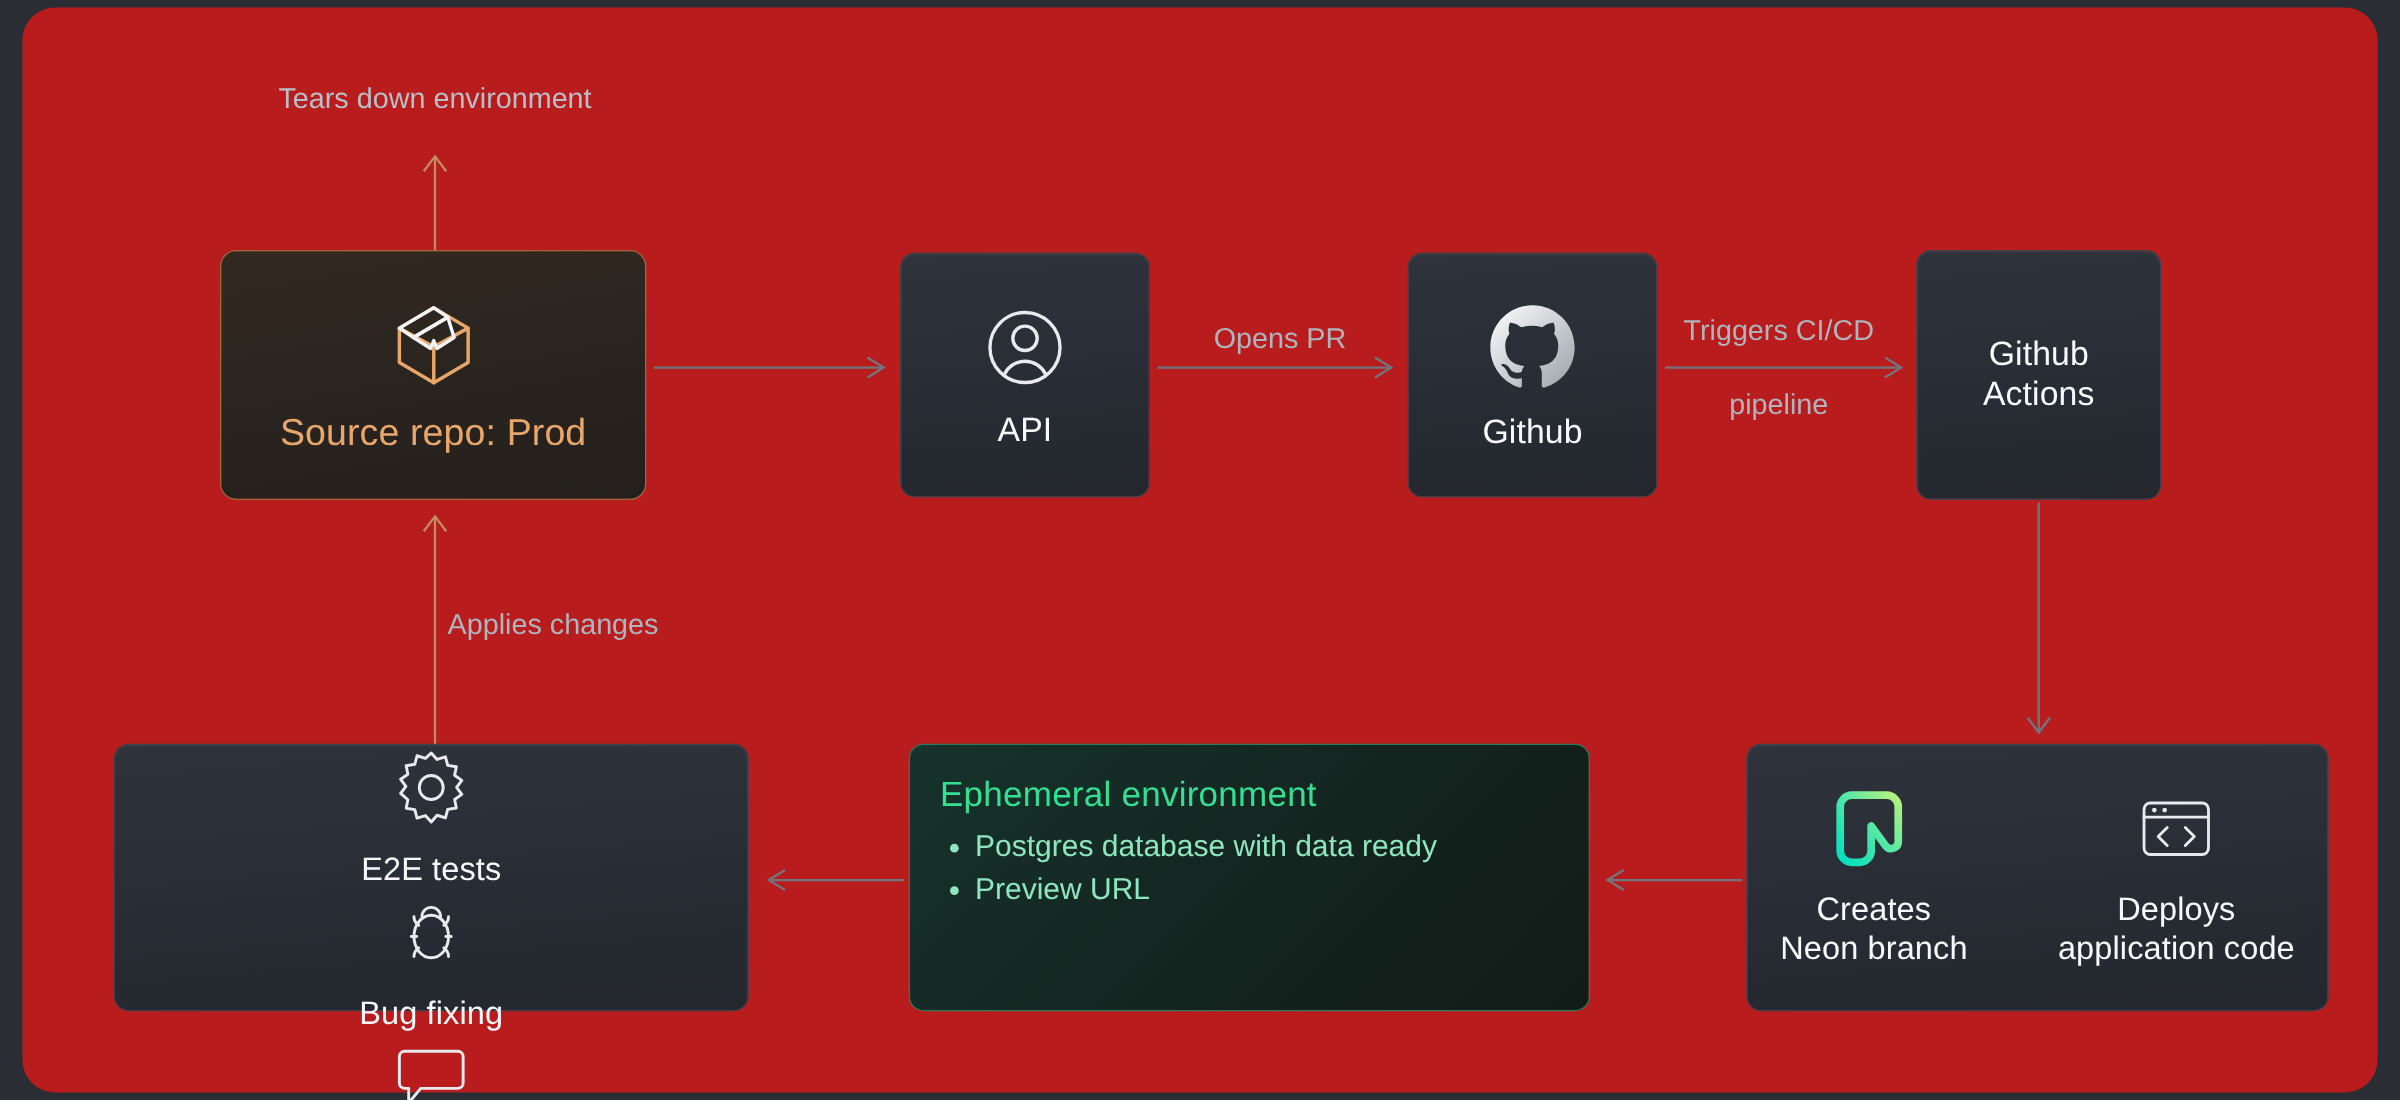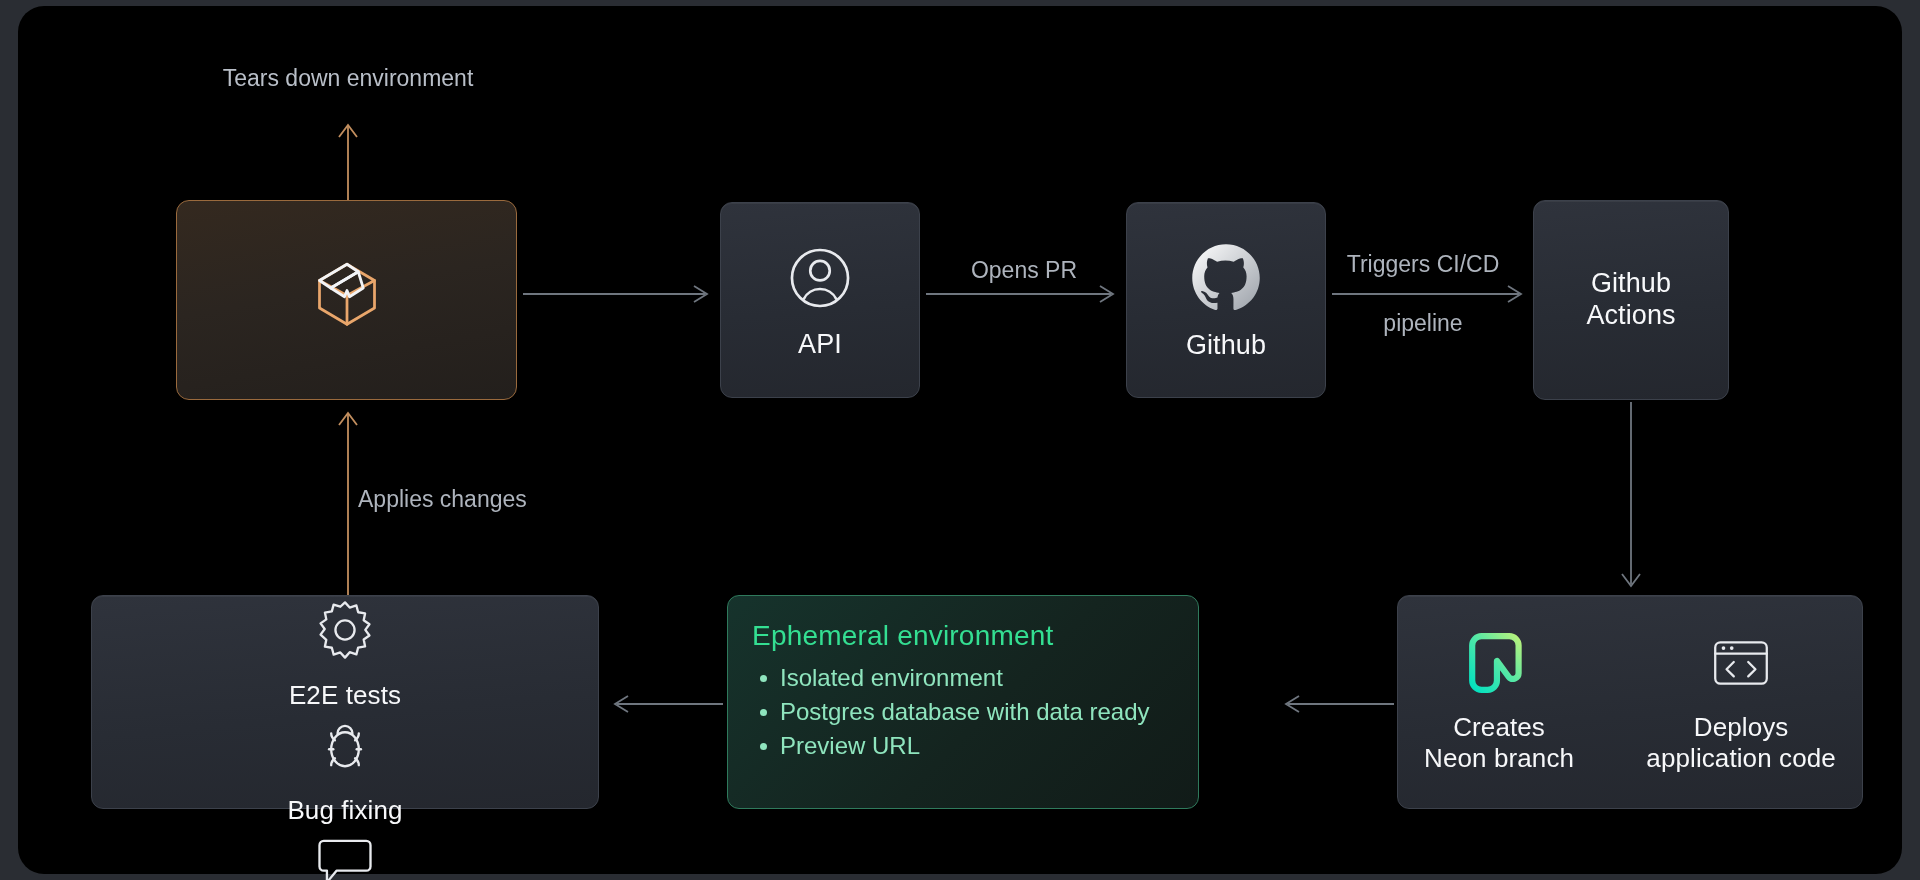--- a/index.html
+++ b/index.html
@@ -6,21 +6,21 @@
   html, body {
     width: 1920px; height: 880px;
     background: #2a2d33;
     font-family: "Liberation Sans", sans-serif;
     overflow: hidden;
   }
   #canvas {
     position: absolute;
     left: 18px; top: 6px;
     width: 1884px; height: 868px;
-    background: #000000;
+    background: #b91c1c;
     border-radius: 26px;
   }
 
   
   .node {
     position: absolute;
     border-radius: 12px;
     display: flex;
     flex-direction: column;
     align-items: center;
@@ -63,21 +63,21 @@
   #neon-node {
     left: 1379px; top: 589px; width: 466px; height: 214px;
     flex-direction: row; justify-content: space-around; align-items: center; gap: 20px;
   }
   .sub-item { display: flex; flex-direction: column; align-items: center; gap: 16px; }
   .sub-item .node-label { font-size: 26px; }
 
   
   #ephemeral-node {
     position: absolute;
-    left: 709px; top: 589px; width: 472px; height: 214px;
+    left: 709px; top: 589px; width: 545px; height: 214px;
     border-radius: 12px;
     background: linear-gradient(135deg, #16332c 0%, #14241f 55%, #111b18 100%);
     border: 1px solid #2f7a5c;
     padding: 24px 0 0 24px;
   }
   #ephemeral-title {
     color: #34df92; font-size: 28px; margin-bottom: 9px; letter-spacing: .2px;
   }
   #ephemeral-list { list-style: none; }
   #ephemeral-list li {
@@ -176,20 +176,21 @@
       <svg width="80" height="80" viewBox="0 0 64 64" fill="none" stroke-width="2.2" stroke-linejoin="round" stroke-linecap="round">
 
         <path d="M10 22 L10 44 L32 57 L54 44 L54 22" stroke="#e9a66b"></path>
         <path d="M32 34 L32 57" stroke="#e9a66b"></path>
 
         <path d="M32 34 L10 22 L32 9 L54 22 Z" stroke="#e9a66b"></path>
         <path d="M32 9 L10 22 L19 28 L41 15 Z" stroke="#f2f4f7"></path>
         <path d="M41 15 L19 28 L30 35 L32 30 L34 35 L45 28 Z" stroke="#f2f4f7"></path>
       </svg>
     </div>
+    <div class="node-label">Source repo: Prod</div>
   </div>
 
   <div class="node dark" id="api-node">
     <div class="icon-wrap" style="margin-bottom:12px;">
       <svg width="78" height="78" viewBox="0 0 64 64" fill="none" stroke="#e8eaee" stroke-width="2.2">
         <circle cx="32" cy="32" r="23"></circle>
         <circle cx="32" cy="26" r="8"></circle>
         <path d="M18.5 49.5a15 15 0 0 1 27 0"></path>
       </svg>
     </div>
@@ -254,21 +255,20 @@
           <path d="M12 15h40a4 4 0 0 1 4 4v20a4 4 0 0 1-4 4H24l-9 11V43h-3a4 4 0 0 1-4-4V19a4 4 0 0 1 4-4z"></path>
         </svg>
       </div>
       <div class="node-label">Feedback</div>
     </div>
   </div>
 
   <div id="ephemeral-node">
     <div id="ephemeral-title">Ephemeral environment</div>
     <ul id="ephemeral-list">
-      <li>Isolated environment</li>
       <li>Postgres database with data ready</li>
       <li>Preview URL</li>
     </ul>
   </div>
 
   <div class="node dark" id="neon-node">
     <div class="sub-item">
       <div class="icon-wrap">
         <svg width="66" height="66" viewBox="0 0 64 64" fill="none">
           <defs>

